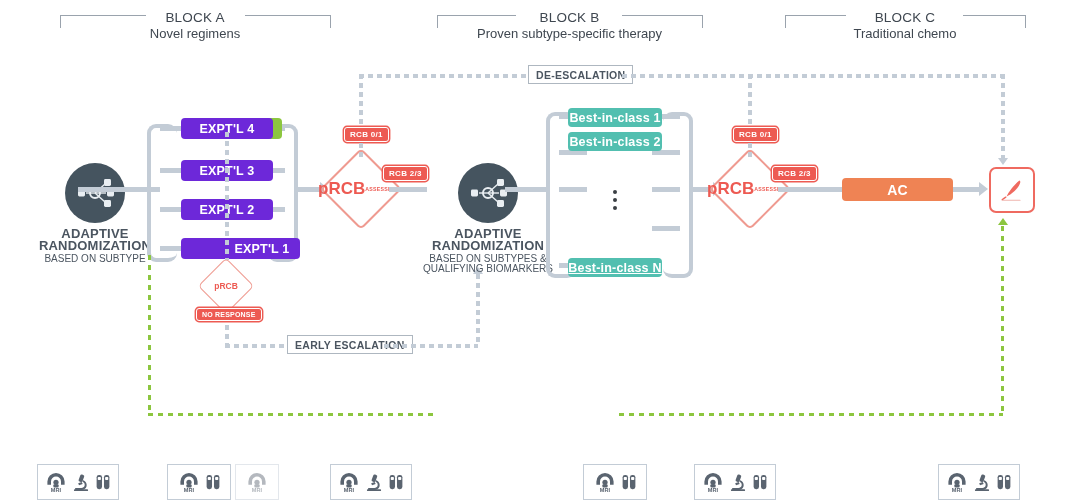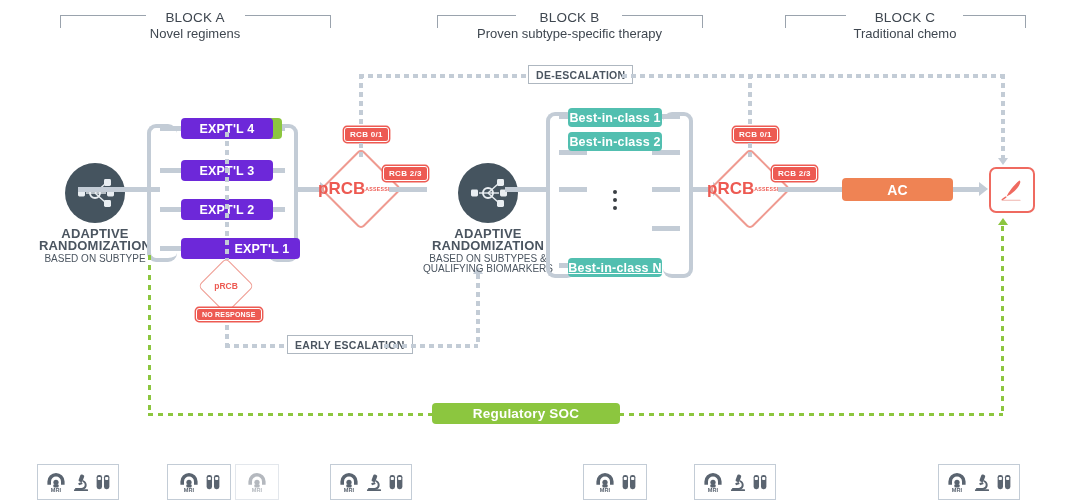--- a/index.html
+++ b/index.html
@@ -279,21 +279,20 @@
   <div class="surgbox" style="left:989px;top:167px;width:42px;height:42px;">
     <svg width="30" height="30" viewBox="0 0 30 30" aria-hidden="true">
       <path d="M22.5 5.5c-1.8 1.2 -5 4.2 -7.9 8 -2.6 3.4 -4.3 6.2 -5 7.9 2.1 -.7 5.2 -2.6 8 -5.3 3.1 -3 5 -6.3 5.6 -8.4 .3 -1 -.1 -2 -.7 -2.2z" fill="#ef6a60"></path>
       <path d="M8.8 22.2c-1.8 1.1 -3 2 -3.6 2.6" stroke="#ef6a60" stroke-width="1.4" fill="none" stroke-linecap="round"></path>
       <path d="M6 25.2h17" stroke="#f0b5ae" stroke-width="1.1" fill="none" stroke-linecap="round"></path>
     </svg>
   </div>
 
   <div class="gdash-v" style="left:148px;top:255px;height:160px;"></div>
   <div class="gdash-h" style="left:148px;top:413px;width:286px;"></div>
-  <div class="pill soc" style="left:432px;top:403px;width:188px;">Regulatory SOC</div>
   <div class="gdash-h" style="left:619px;top:413px;width:384px;"></div>
   <div class="gdash-v" style="left:1001px;top:226px;height:188px;"></div>
   <div class="arrow-up-g" style="left:998px;top:218px;"></div>
 
   <div class="icongrp" style="left:37px;top:464px;width:82px;height:36px;">
     <svg width="24" height="24" viewBox="0 0 24 24">
         <g fill="#5a6470">
           <path d="M12 3a8.6 8.6 0 0 0-8.6 8.6v3.2h3.6v-3.2A5 5 0 0 1 12 6.6a5 5 0 0 1 5 5v3.2h3.6v-3.2A8.6 8.6 0 0 0 12 3z"></path>
           <circle cx="12" cy="12.3" r="2.6"></circle>
           <rect x="9.4" y="14.2" width="5.2" height="3.4" rx="1"></rect>

